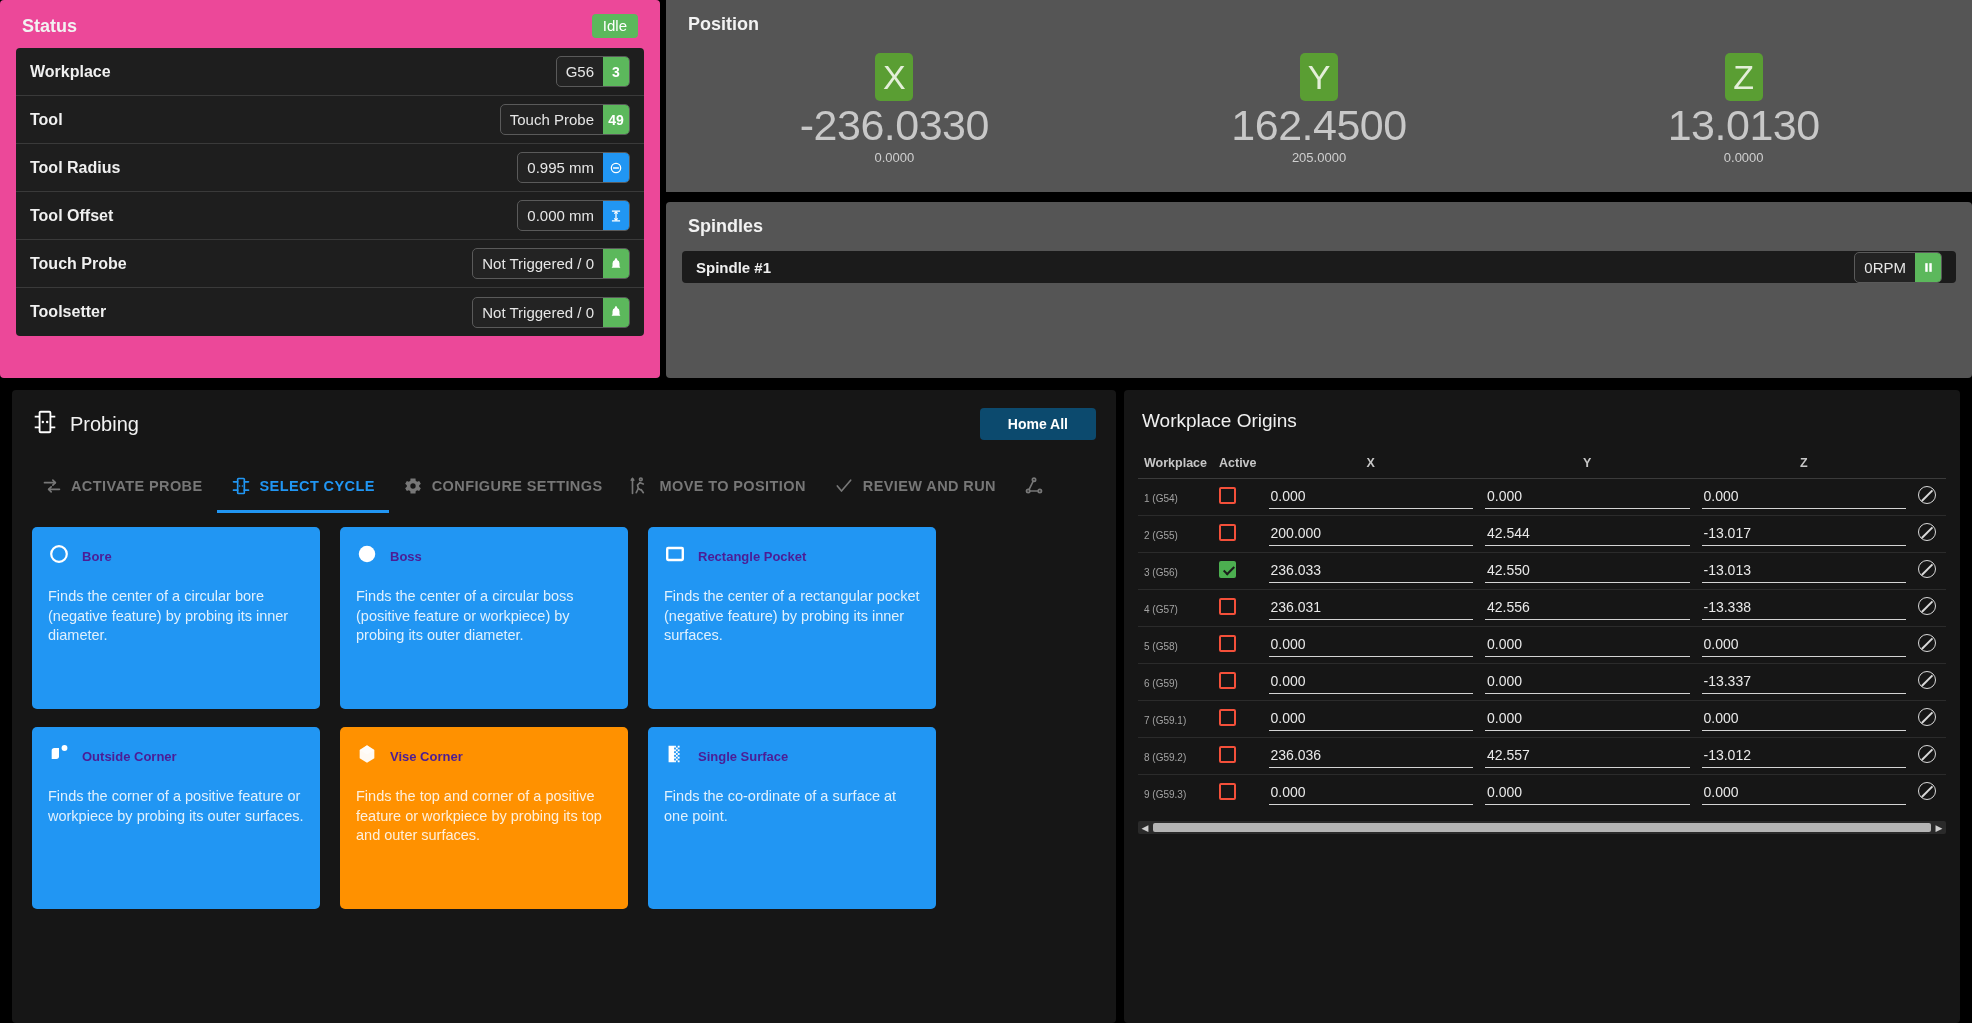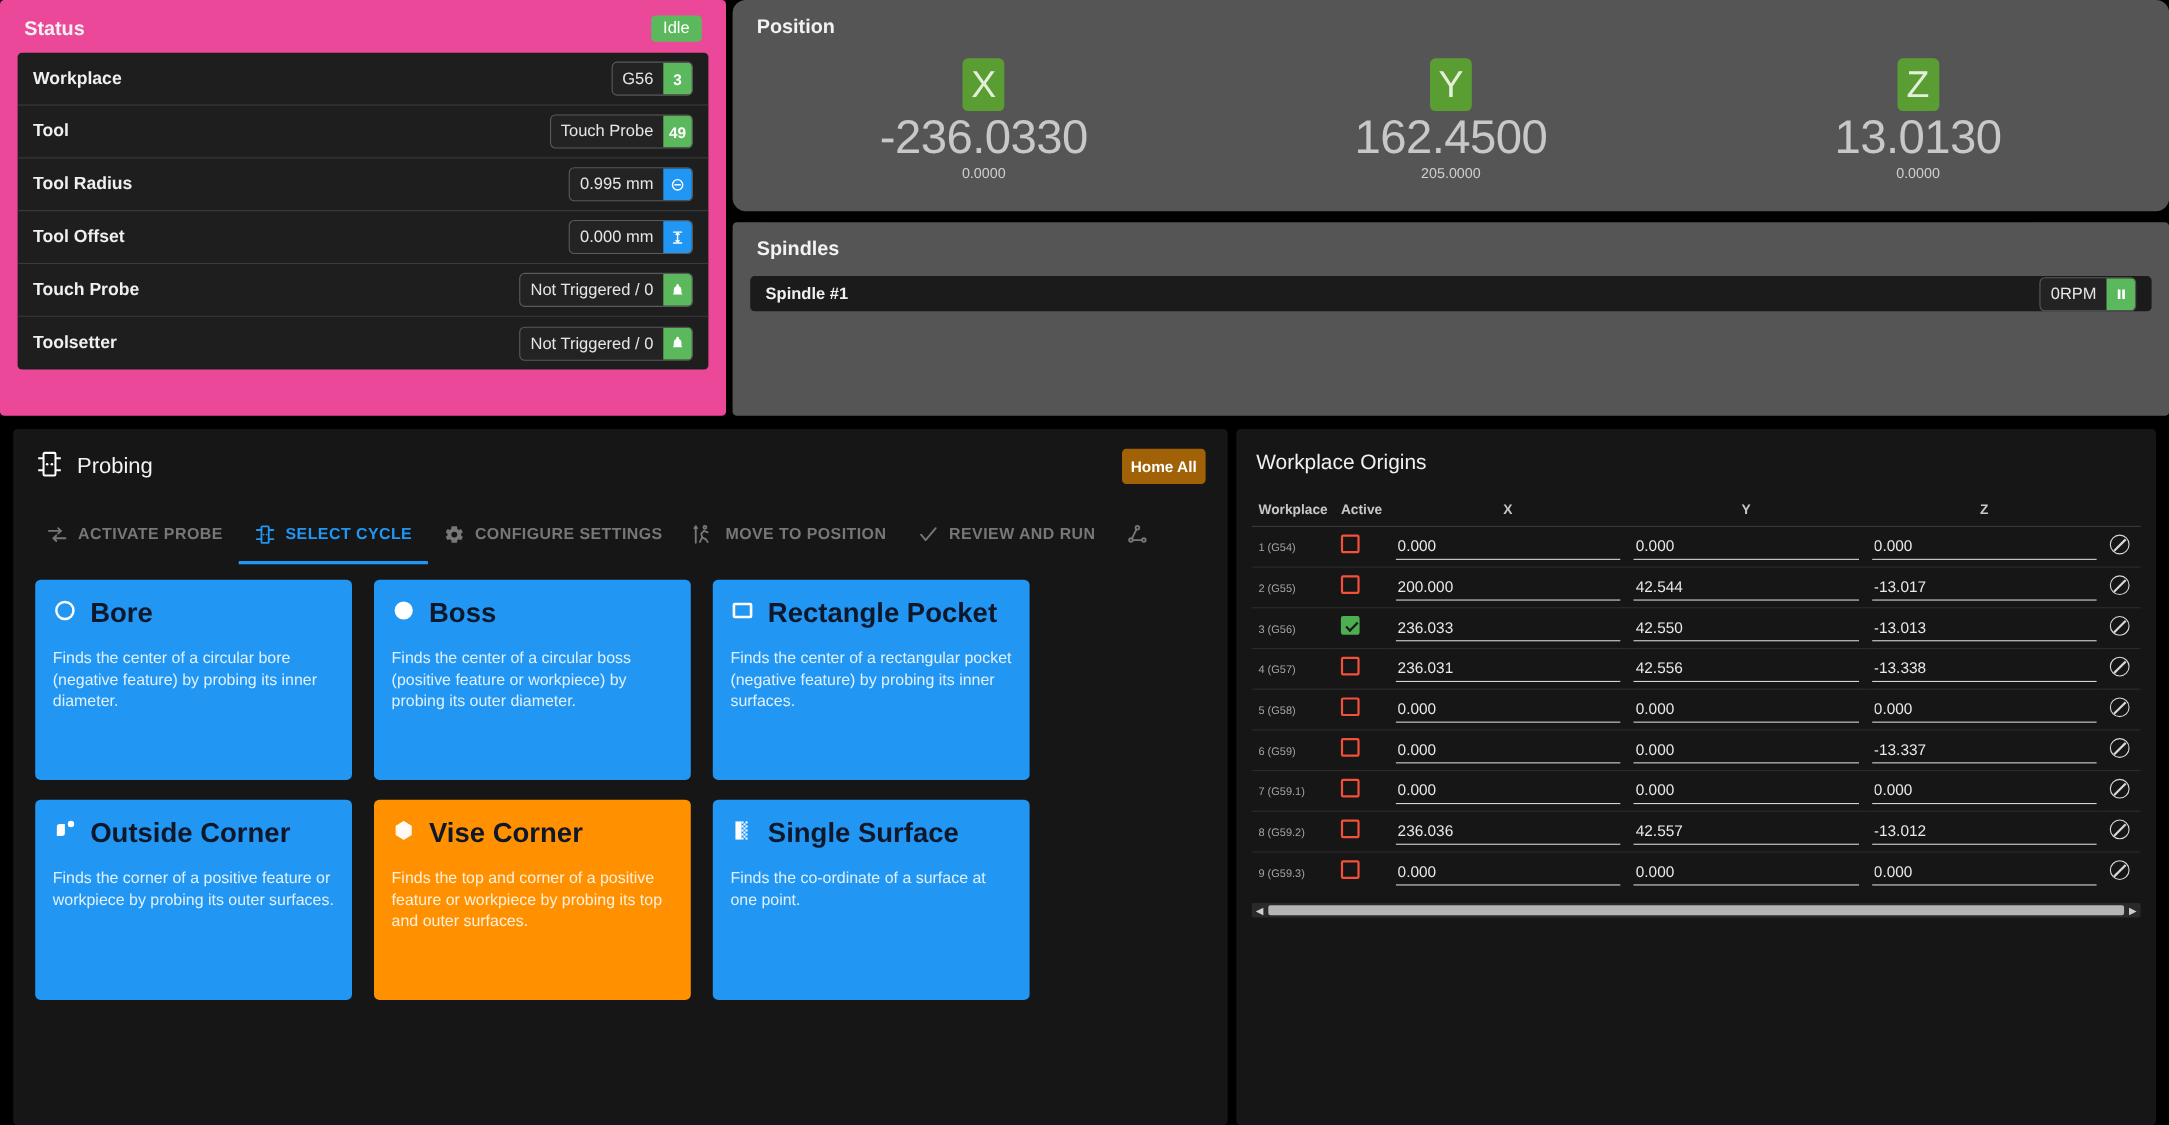--- a/index.html
+++ b/index.html
@@ -54,21 +54,21 @@
     display: flex; align-items: center; justify-content: center;
     width: 26px; color: #fff; font-size: 14px; font-weight: bold;
   }
   .vicon.green { background: #5cb85c; }
   .vicon.blue  { background: #2196f3; }
 
   
   .right-top { flex: 1; display: flex; flex-direction: column; gap: 10px; padding-left: 6px; }
 
   .position-panel {
-    background: #555555; border-radius: 12px;
+    background: #555555; border-radius: 0;
     padding: 14px 16px 10px 16px; height: 192px;
   }
   .panel-title { font-size: 18px; font-weight: bold; color: #f2f2f2; padding-left: 6px;}
   .axes { display: flex; margin-top: 18px; }
   .axis { flex: 1; display: flex; flex-direction: column; align-items: center; }
   .axis-letter {
     background: #5a9e33; color: #e4efd9; font-size: 34px; font-weight: 400;
     width: 38px; height: 48px; line-height: 48px; text-align: center;
     border-radius: 5px; font-family: "Liberation Sans", sans-serif;
   }
@@ -96,22 +96,22 @@
     width: 1104px; background: #161616; border-radius: 4px;
     padding: 0; overflow: hidden;
   }
   .probing-header {
     display: flex; align-items: center; justify-content: space-between;
     padding: 18px 20px 10px 20px;
   }
   .probing-title-wrap { display: flex; align-items: center; gap: 12px; }
   .probing-title { font-size: 20px; color: #f2f2f2; font-weight: 400; }
   .btn-home-all {
-    background: #a16207; color: #ffffff; border: none; border-radius: 4px;
-    font-size: 14px; font-weight: bold; padding: 8px 8px; cursor: pointer;
+    background: #0c4a6e; color: #ffffff; border: none; border-radius: 4px;
+    font-size: 14px; font-weight: bold; padding: 8px 28px; cursor: pointer;
     font-family: "Liberation Sans", sans-serif;
   }
 
   .tabs {
     display: flex; align-items: center; gap: 0;
     padding: 0 16px; position: relative; margin-top: 12px;
   }
   .tab {
     display: flex; align-items: center; gap: 9px;
     padding: 14px 14px 14px 14px;
@@ -124,21 +124,21 @@
 
   .cards-area { padding: 14px 20px 20px 20px; }
   .cards-row { display: flex; gap: 20px; margin-bottom: 18px; }
   .card {
     width: 288px; height: 182px; border-radius: 5px;
     padding: 16px 16px 16px 16px; color: #ffffff;
     background: #2196f3; cursor: pointer;
   }
   .card.orange { background: #ff9100; }
   .card-head { display: flex; align-items: center; gap: 12px; }
-  .card-title { font-size: 25px; font-weight: bold; color: #0f172a; }
+  .card-title { font-size: 13px; font-weight: bold; color: #4c1d95; }
   .card-desc {
     margin-top: 18px; font-size: 14.5px; line-height: 1.35;
     color: rgba(255,255,255,0.86);
   }
 
   
   .origins-panel {
     flex: 1; background: #161616; border-radius: 4px;
     padding: 20px 14px 14px 14px; overflow: hidden;
   }

